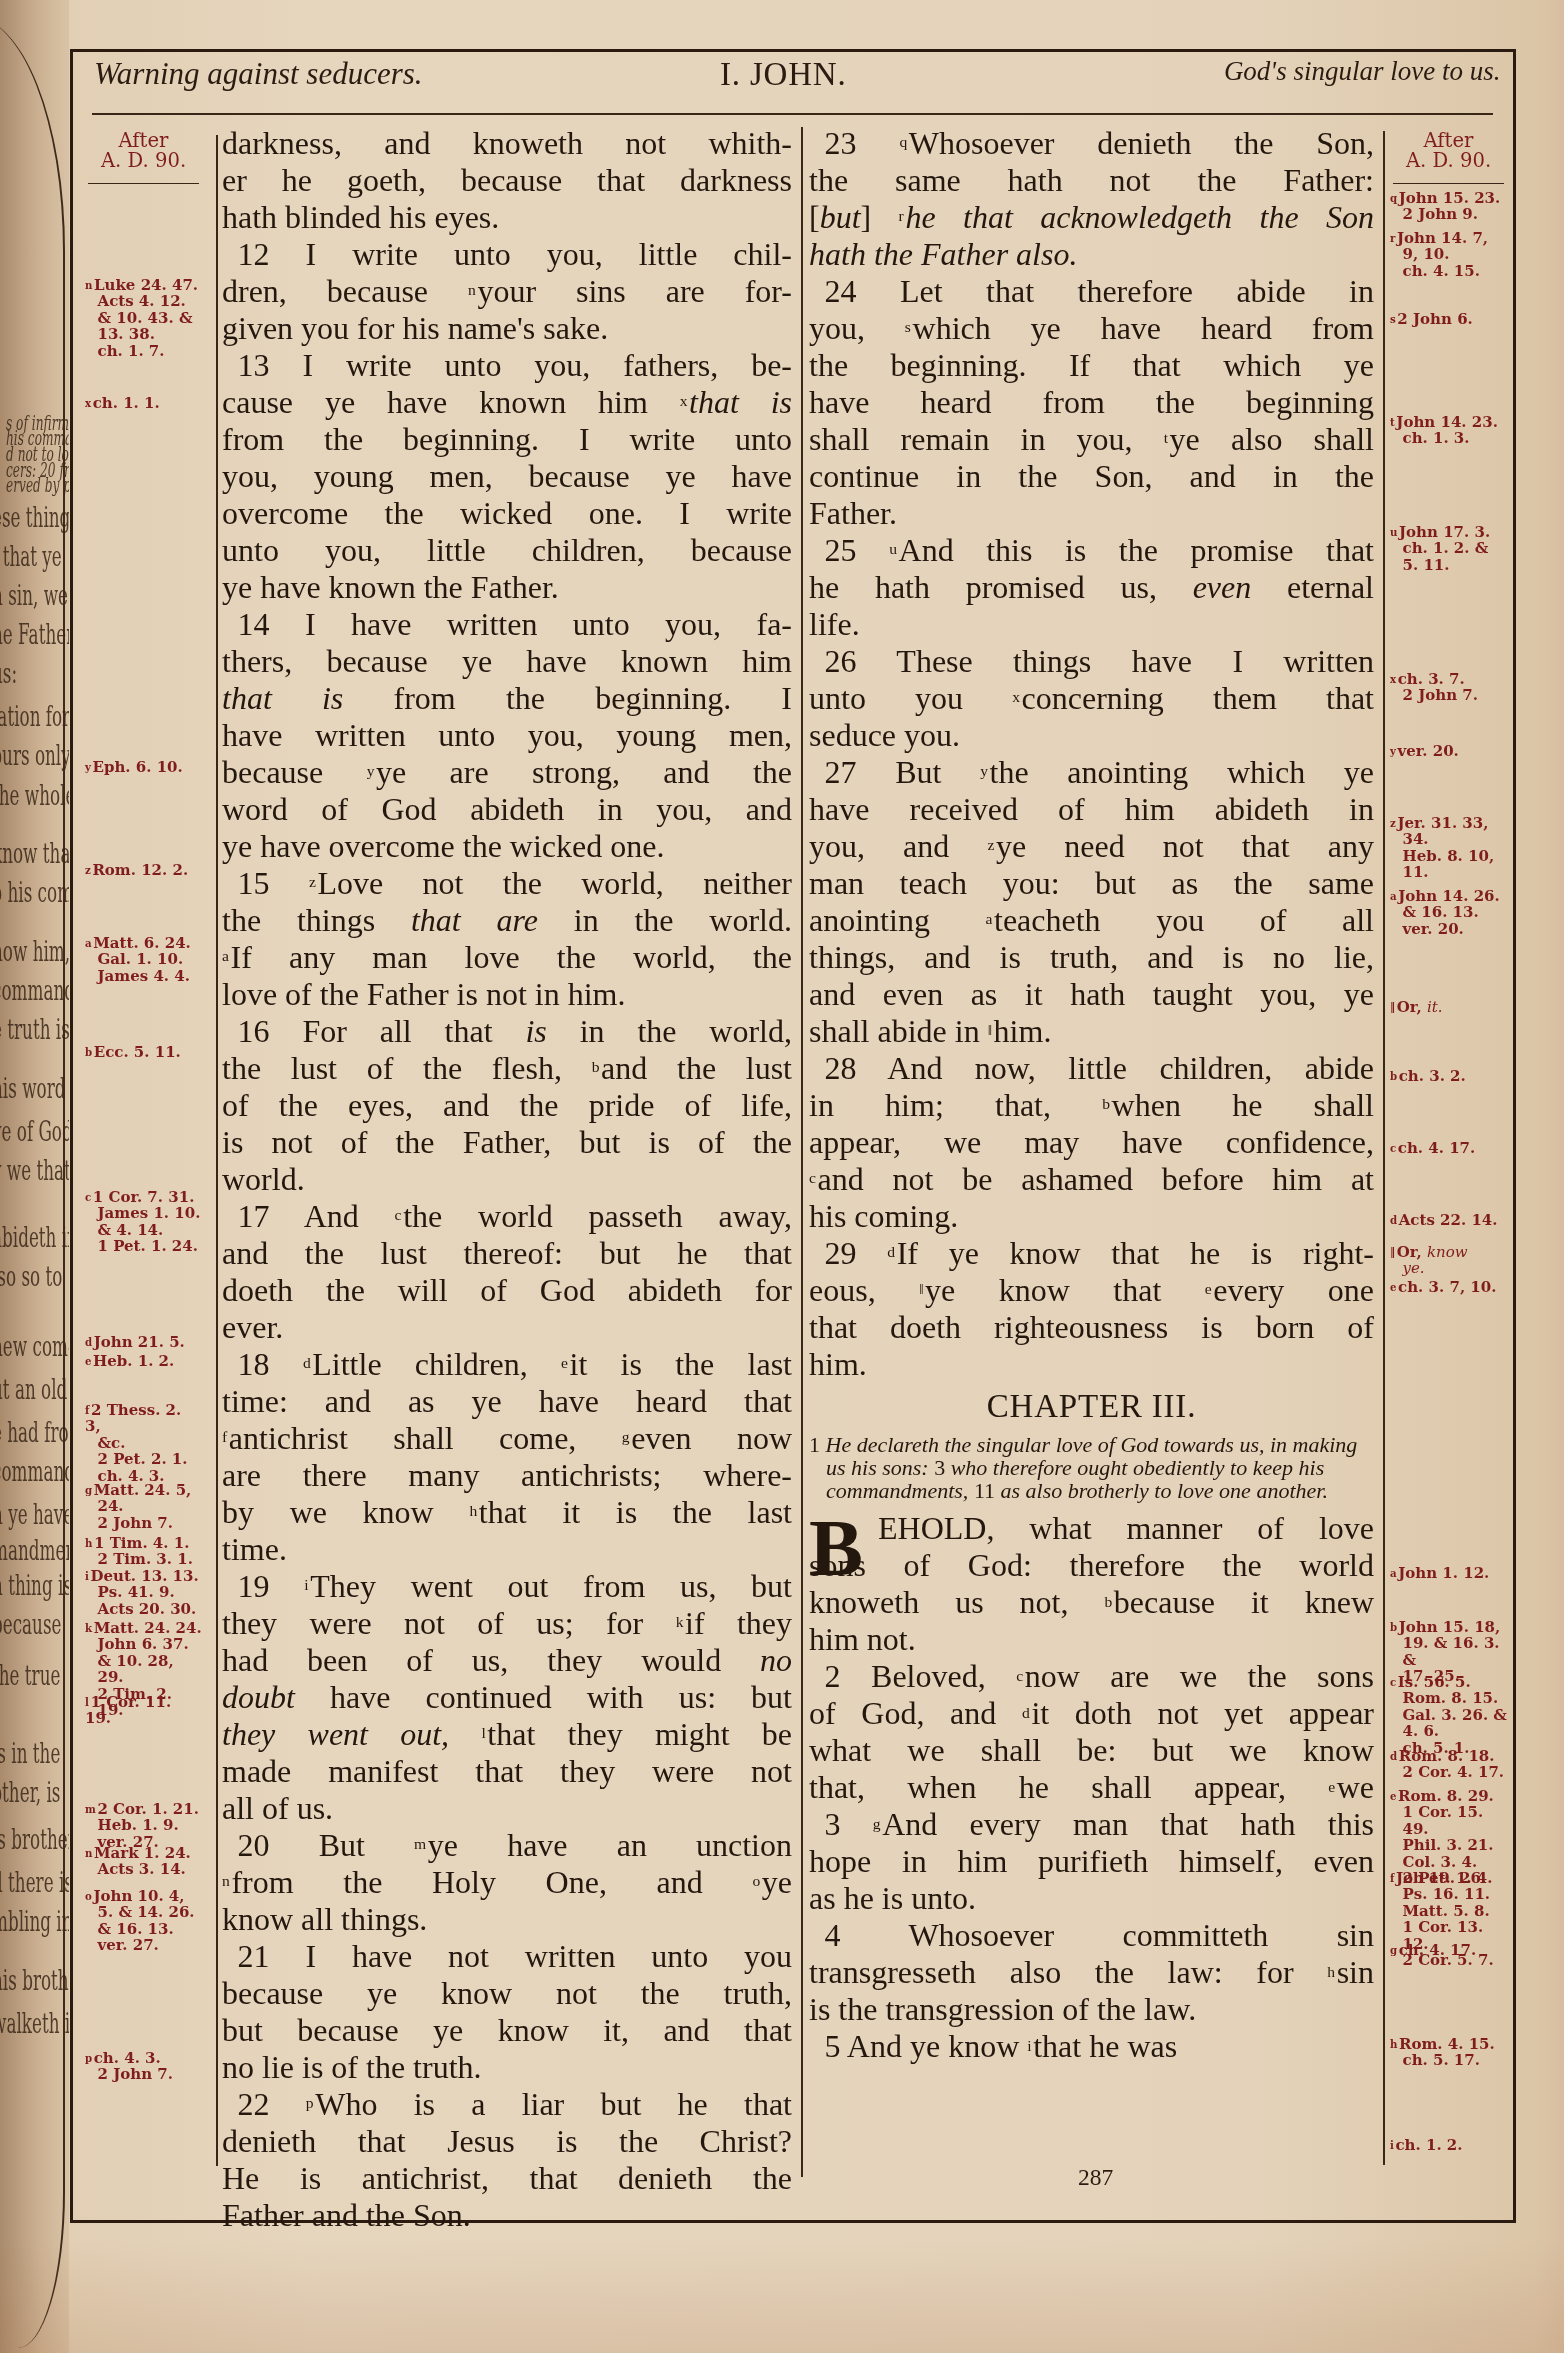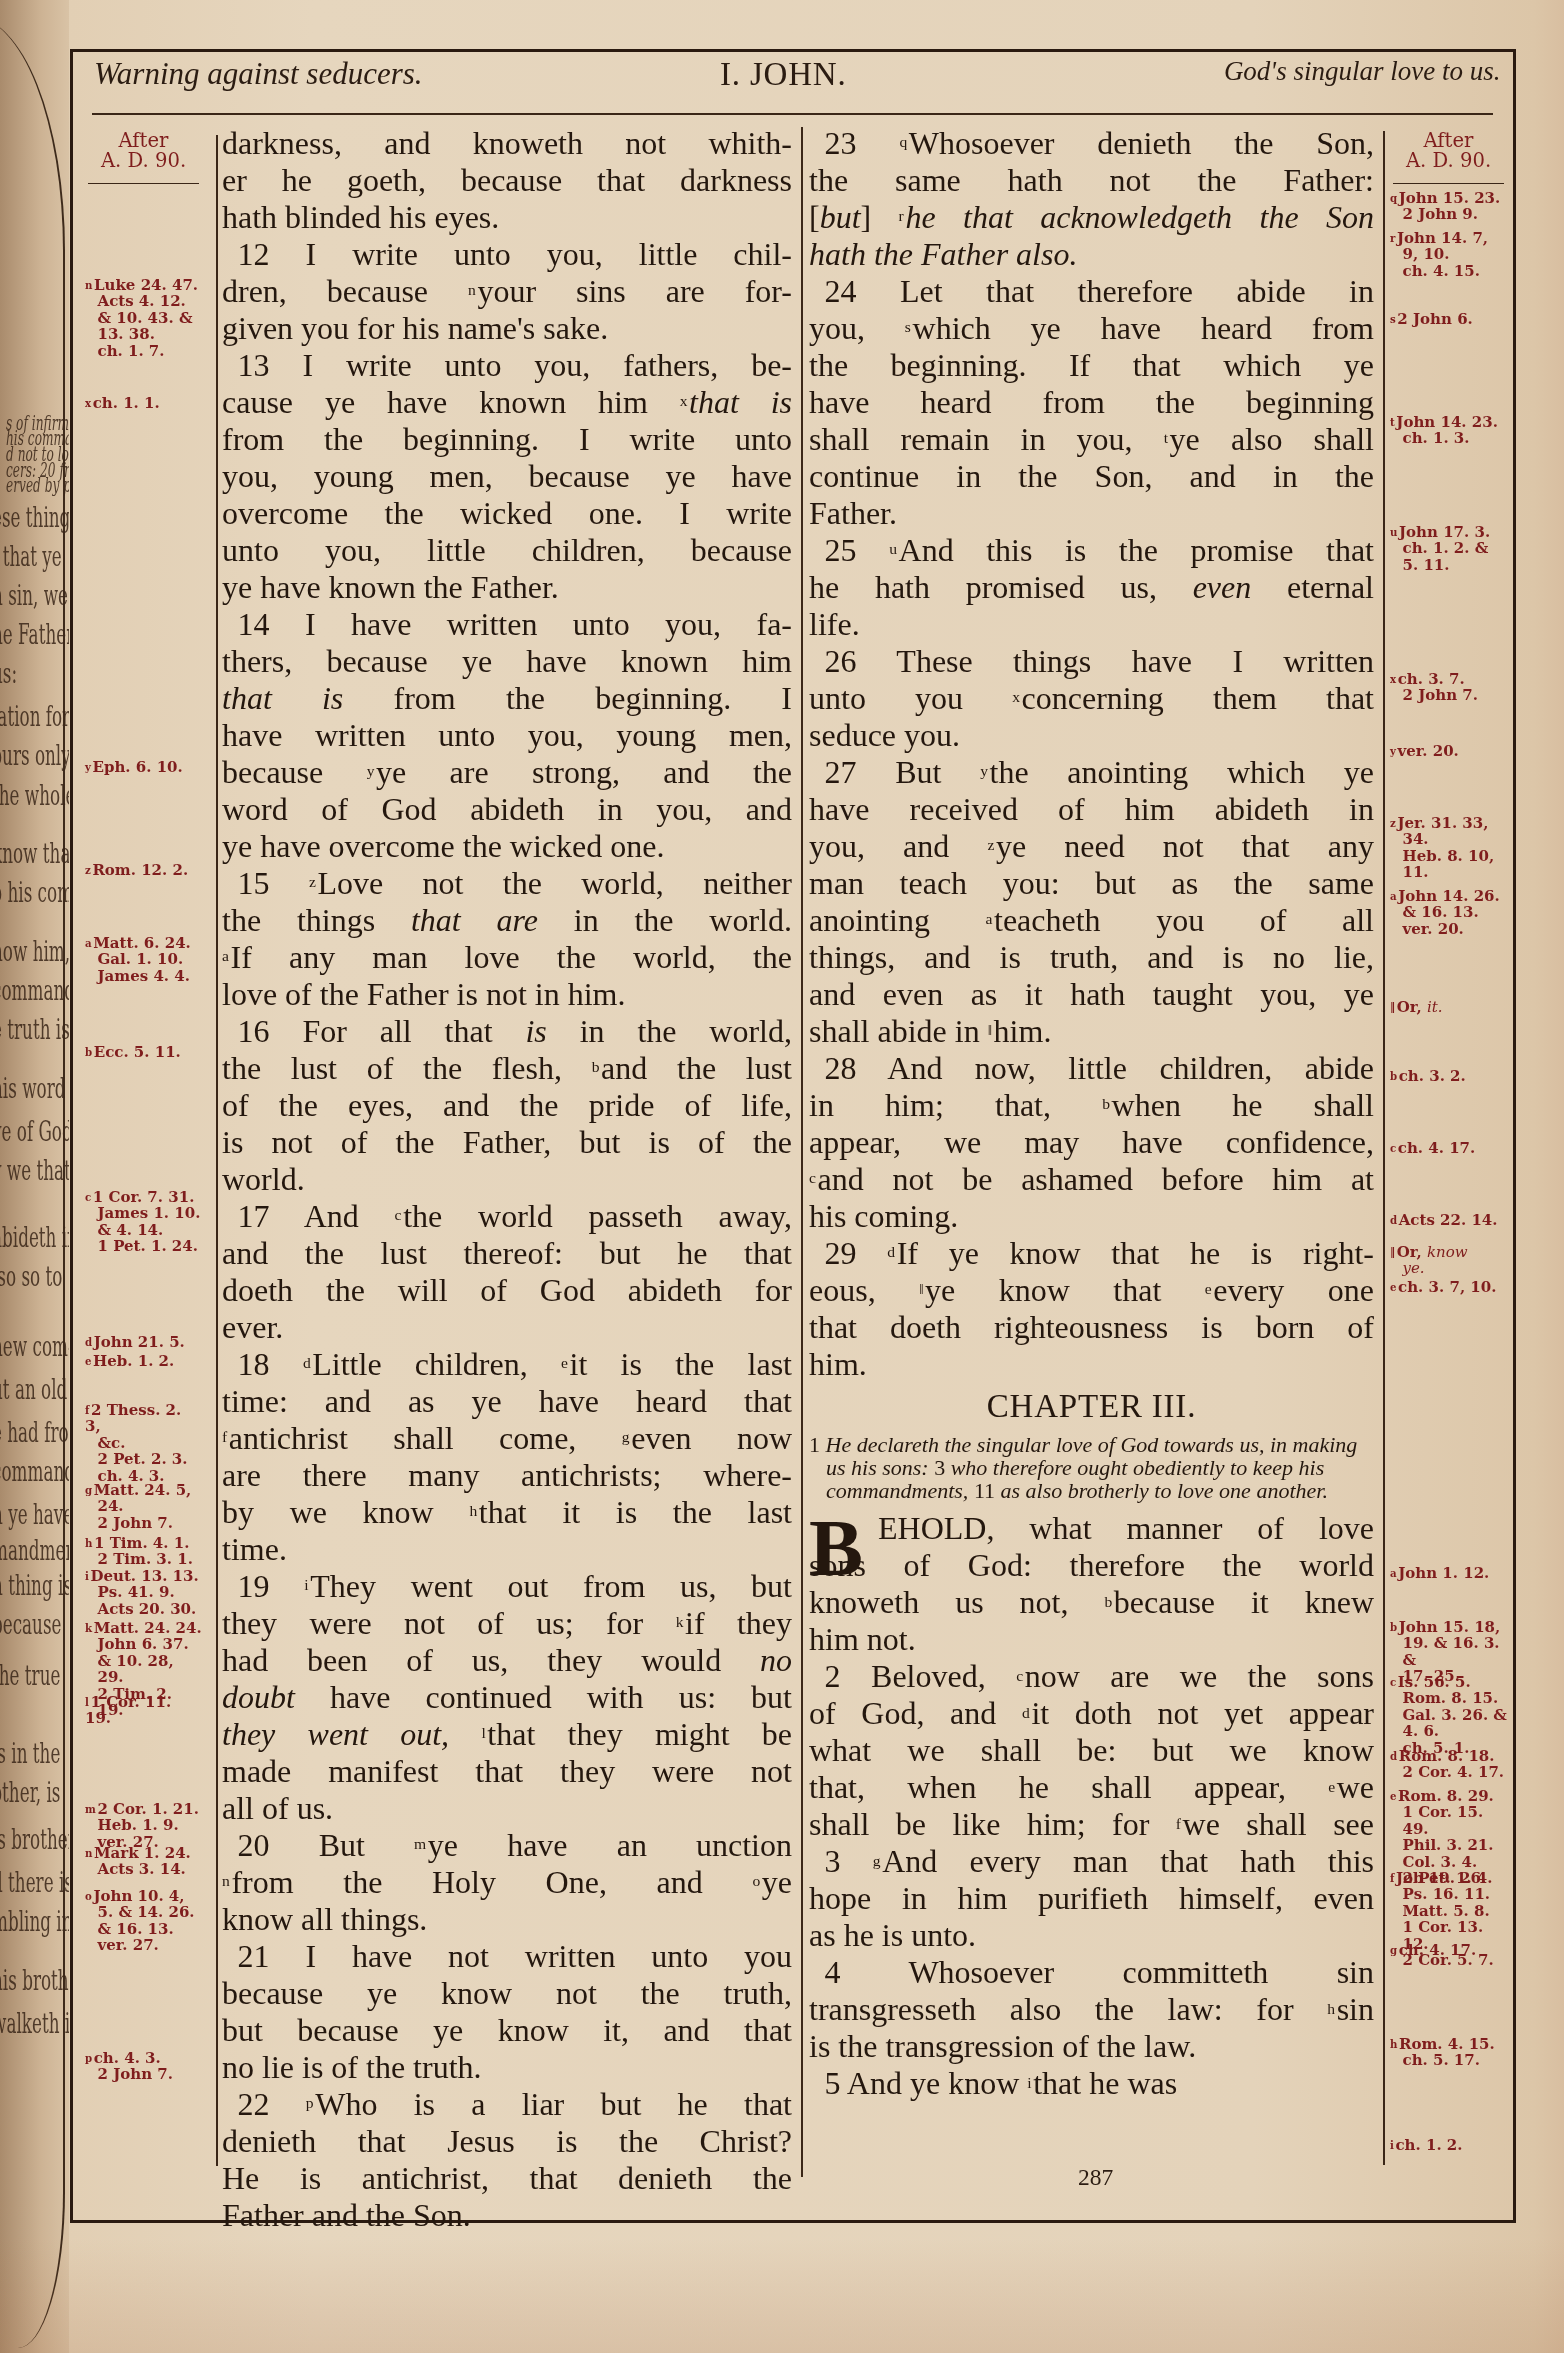--- a/index.html
+++ b/index.html
@@ -185,21 +185,21 @@
     </div>
     <div class="note" style="top: 1203px;">
       <span class="ln"><span class="mk">d</span><span>John 21. 5.</span></span>
     </div>
     <div class="note" style="top: 1222px;">
       <span class="ln"><span class="mk">e</span><span>Heb. 1. 2.</span></span>
     </div>
     <div class="note" style="top: 1271px;">
       <span class="ln"><span class="mk">f</span><span>2 Thess. 2. 3,</span></span>
       <span class="ln"><span>&amp;c.</span></span>
-      <span class="ln"><span>2 Pet. 2. 3.</span></span>
+      <span class="ln"><span>2 Pet. 2. 1.</span></span>
       <span class="ln"><span>ch. 4. 3.</span></span>
     </div>
     <div class="note" style="top: 1351px;">
       <span class="ln"><span class="mk">g</span><span>Matt. 24. 5,</span></span>
       <span class="ln"><span>24.</span></span>
       <span class="ln"><span>2 John 7.</span></span>
     </div>
     <div class="note" style="top: 1404px;">
       <span class="ln"><span class="mk">h</span><span>1 Tim. 4. 1.</span></span>
       <span class="ln"><span>2 Tim. 3. 1.</span></span>
@@ -352,21 +352,20 @@
     <span class="dropcap">B</span>
     <div id="right-after">
         <span class="line dc">EHOLD, what manner of love</span>
         <span class="line">sons of God: therefore the world</span>
         <span class="line">knoweth us not, <sup>b</sup>because it knew</span>
         <span class="line last">him not.</span>
         <span class="line ind">2 Beloved, <sup>c</sup>now are we the sons</span>
         <span class="line">of God, and <sup>d</sup>it doth not yet appear</span>
         <span class="line">what we shall be: but we know</span>
         <span class="line">that, when he shall appear, <sup>e</sup>we</span>
-        <span class="line">shall be like him; for <sup>f</sup>we shall see</span>
         <span class="line ind">3 <sup>g</sup>And every man that hath this</span>
         <span class="line">hope in him purifieth himself, even</span>
         <span class="line last">as he is unto.</span>
         <span class="line ind">4 Whosoever committeth sin</span>
         <span class="line">transgresseth also the law: for <sup>h</sup>sin</span>
         <span class="line last">is the transgression of the law.</span>
         <span class="line ind last">5 And ye know <sup>i</sup>that he was</span>
       </div>
   </div>
 </div>

